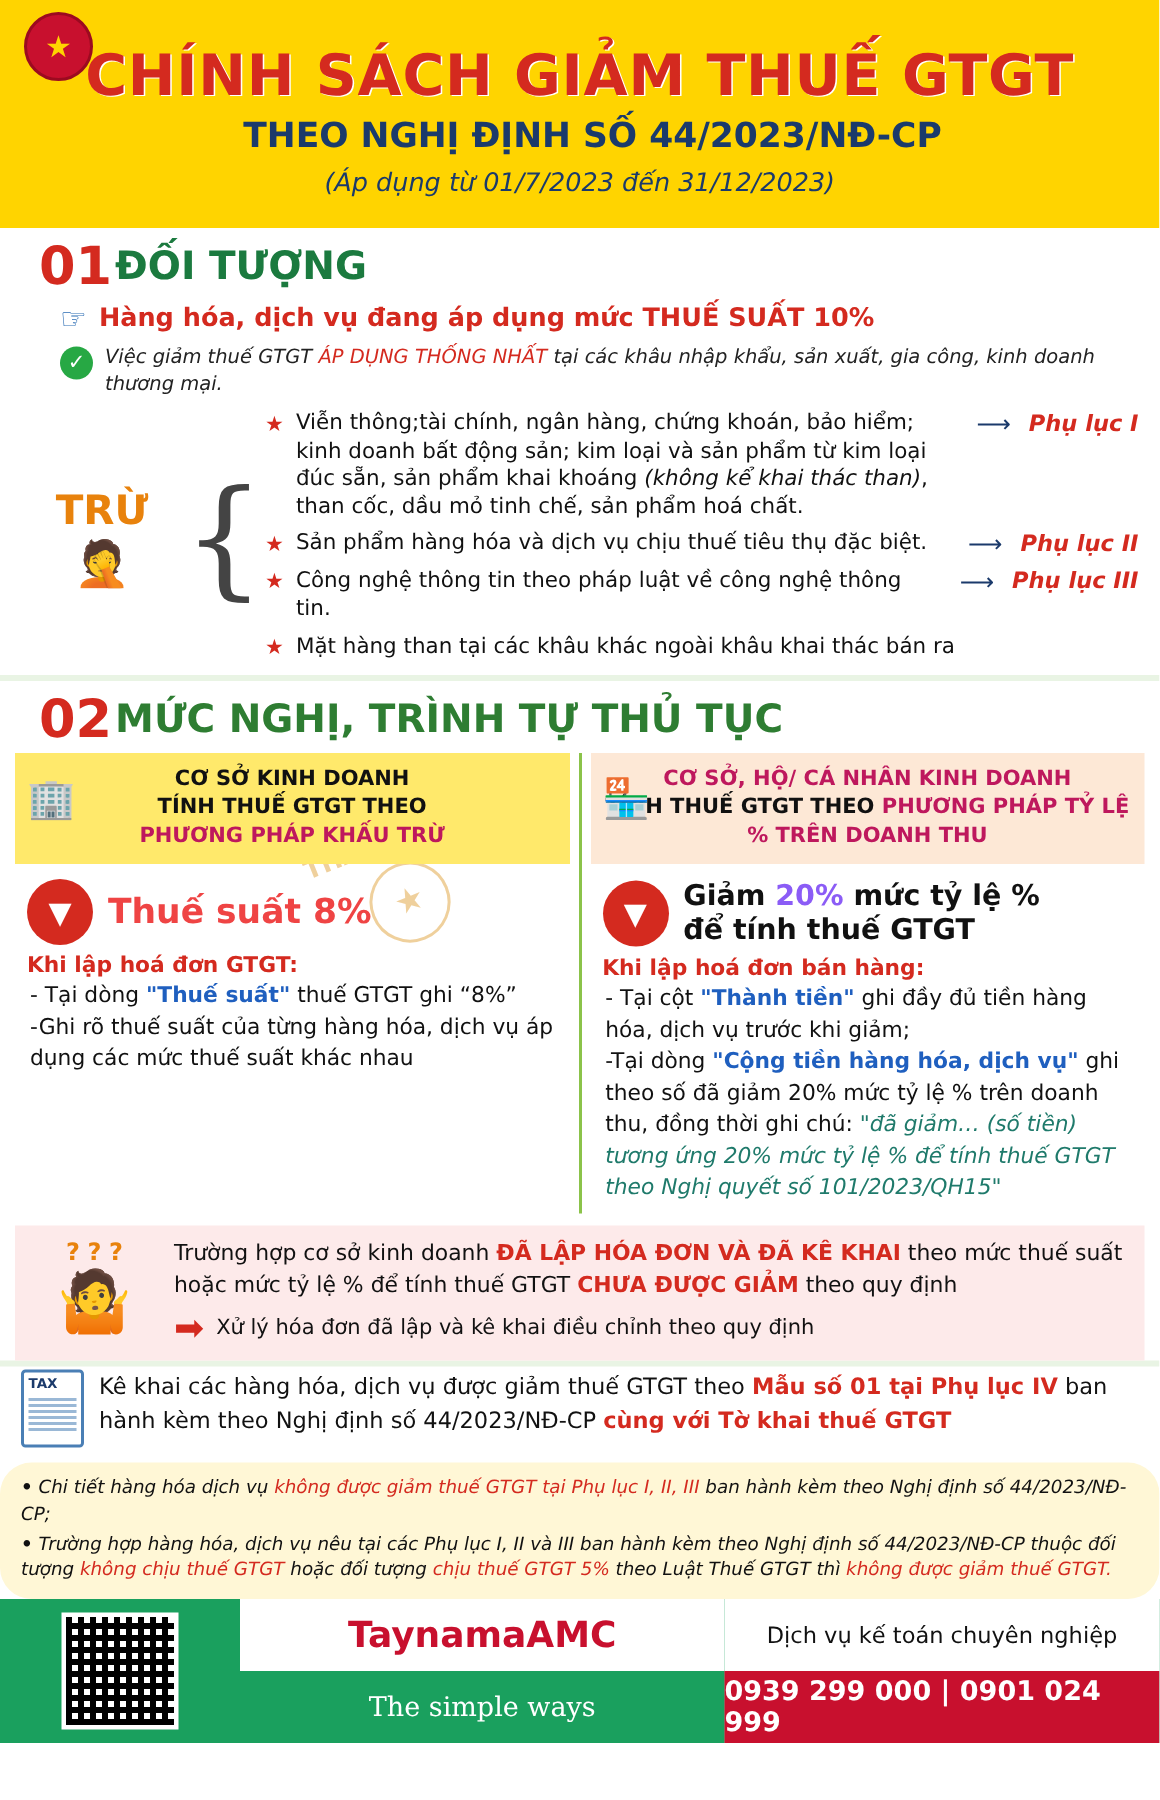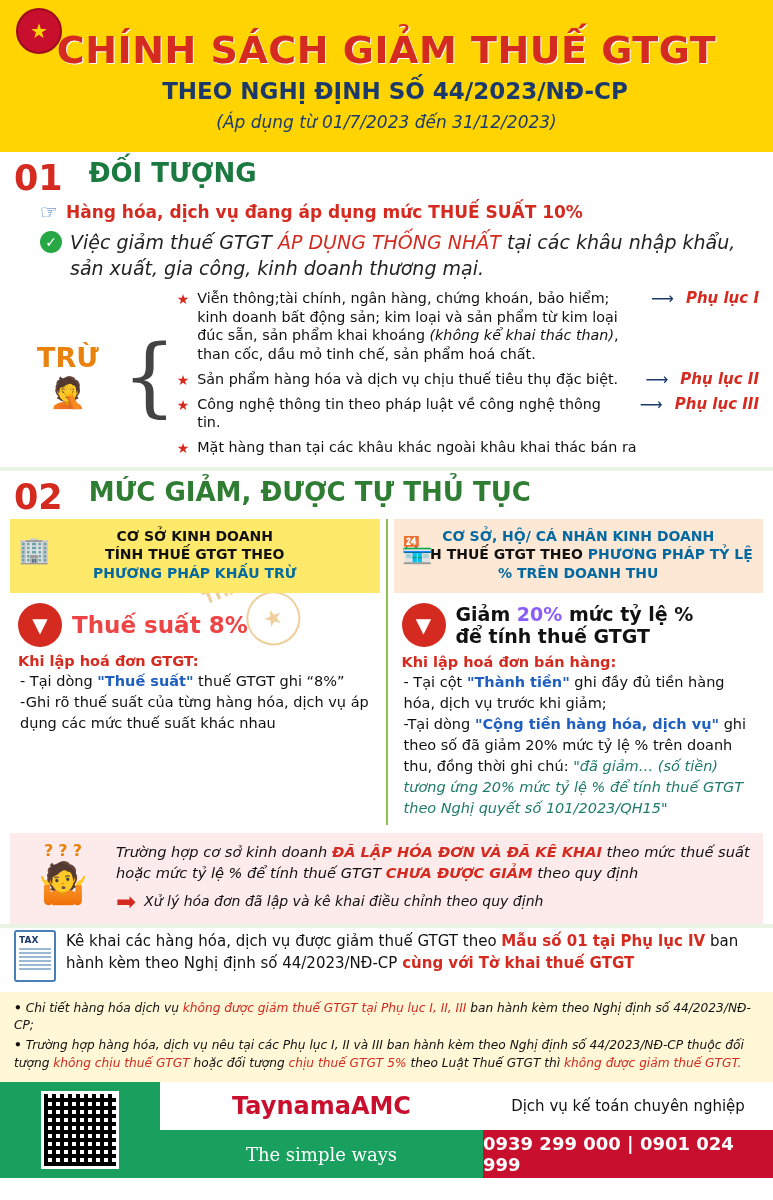--- a/index.html
+++ b/index.html
@@ -40,42 +40,42 @@
     font-size: 23px; font-weight: bold; color: #1b3a6b;
     margin-top: 6px;
     padding-left: 17px;
   }
   .title-note {
     font-size: 17px; font-style: italic; color: #1b3a6b;
     margin-top: 8px;
   }
 
   
-  .sec-head { display: flex; align-items: flex-start; gap: 26px; padding: 6px 0 2px 14px; }
+  .sec-head { display: flex; align-items: center; gap: 2px; padding: 6px 0 2px 26px; }
   .sec-num { font-size: 35px; font-weight: bold; color: #d42a1f; font-family: "DejaVu Sans", sans-serif; }
   .sec-title { font-size: 26px; font-weight: bold; color: #1b7a3f; }
   .sec-title.green2 { color: #2e7d32; }
 
   .band {
     background: #e9f4e4;
     height: 4px;
   }
 
   
   .s1 { padding: 0 14px 4px 14px; }
   .row-point { display: flex; align-items: flex-start; gap: 8px; margin: 2px 0 0 26px; }
   .hand-icon { font-size: 20px; color: #2f6fb5; line-height: 1; }
   .point-text { font-size: 17px; font-weight: bold; color: #d42a1f; }
   .row-check { display: flex; align-items: flex-start; gap: 8px; margin: 8px 0 0 26px; }
   .check {
     min-width: 22px; width: 22px; height: 22px; border-radius: 50%;
     background: #27a844; color: #fff; font-size: 14px; font-weight: bold;
     display: flex; align-items: center; justify-content: center; margin-top: 1px;
   }
-  .check-text { font-size: 19px; font-style: italic; color: #222; line-height: 1.35; }
+  .check-text { font-size: 13px; font-style: italic; color: #222; line-height: 1.35; }
   .check-text .red { color: #d42a1f; font-style: italic; }
 
   
   .tru-wrap { display: flex; align-items: center; margin-top: 8px; }
   .tru-left { width: 108px; text-align: center; }
   .tru-word { font-size: 27px; font-weight: bold; color: #e8820c; }
   .tru-emoji { font-size: 30px; margin-top: 2px; }
   .brace { font-size: 86px; color: #444; line-height: 0.8; font-family: "DejaVu Serif", serif; font-weight: 300; }
   .tru-items { flex: 1; }
   .tru-item { display: flex; align-items: flex-start; gap: 8px; margin-bottom: 6px; }
@@ -87,21 +87,21 @@
 
   
   .two-col { display: flex; gap: 6px; padding: 0 10px; position: relative; }
   .col { flex: 1; }
   .col-head {
     text-align: center; padding: 8px 6px; font-weight: bold; font-size: 14px; line-height: 1.35;
     position: relative; min-height: 74px;
   }
   .col-head.left { background: #ffe96b; color: #111; }
   .col-head.right { background: #fde8d6; color: #111; }
-  .col-head .hl-red { color: #0369a1; }
+  .col-head .hl-red { color: #be185d; }
   .col-icon { position: absolute; left: 8px; top: 14px; font-size: 26px; }
   .col-body { padding: 6px 4px 6px 4px; }
   .rate-row { display: flex; align-items: center; gap: 10px; margin: 4px 0 6px 4px; }
   .pct-badge {
     width: 44px; height: 44px; border-radius: 50%; background: #d42a1f;
     color: #fff; display: flex; align-items: center; justify-content: center;
     font-size: 20px; font-weight: bold; flex-direction: column; line-height: 1;
   }
   .rate-big { font-size: 23px; font-weight: bold; color: #ef4444; }
   .rate-big2 { font-size: 19px; font-weight: bold; color: #111; line-height: 1.2; }
@@ -124,42 +124,42 @@
   }
 
   
   .caution {
     background: #fdeaea; margin: 8px 10px 0 10px; padding: 8px 10px 10px 10px;
     display: flex; gap: 10px; align-items: flex-start; position: relative;
   }
   .caution-left { width: 86px; text-align: center; position: relative; }
   .qmark { color: #e8820c; font-weight: bold; }
   .girl { font-size: 40px; }
-  .caution-right { flex: 1; font-size: 14.6px; color: #111; line-height: 1.45; font-style: italic; }
+  .caution-right { flex: 1; font-size: 14.6px; color: #111; line-height: 1.45; }
   .caution-right .red { color: #d42a1f; font-weight: bold; }
   .result-row { display: flex; align-items: center; gap: 8px; margin-top: 6px; }
   .big-arrow { color: #d42a1f; font-size: 24px; line-height: 1; }
   .result-text { font-size: 14px; color: #111; }
 
   
   .s3 { display: flex; gap: 10px; padding: 2px 14px 6px 14px; align-items: flex-start; }
   .tax-doc {
     width: 42px; height: 52px; border: 2px solid #4a7fb5; border-radius: 3px;
     background: #fff; font-size: 8px; color: #333; padding: 3px; line-height: 1.3;
     position: relative;
   }
   .tax-doc .tax-label { font-weight: bold; font-size: 9px; color: #1b3a6b; }
   .tax-line { height: 2px; background: #9ab8d6; margin: 2px 0; }
   .s3-text { flex: 1; font-size: 15px; color: #111; line-height: 1.5; }
   .s3-text .red { color: #d42a1f; font-weight: bold; }
 
   
   .foot {
     background: #fff7d6; margin: 4px 0 0 0; padding: 6px 14px 8px 14px;
-    font-size: 12.2px; line-height: 1.45; color: #111; font-style: italic;
+    font-size: 12.2px; line-height: 1.45; color: #111; font-style: italic; border-radius: 21px;
   }
   .foot .red { color: #d42a1f; }
   .foot p { margin: 2px 0; }
 
   
   .footer { height: 96px; display: flex; background: #1aa05e; }
   .f-qr { width: 160px; display: flex; align-items: center; justify-content: center; }
   .qr {
     width: 78px; height: 78px; background:
       repeating-linear-gradient(90deg, #000 0 4px, #fff 4px 8px),
@@ -241,21 +241,21 @@
           <span class="tru-text">Mặt hàng than tại các khâu khác ngoài khâu khai thác bán ra</span>
         </div>
 
       </div>
     </div>
   </div>
 
   <div class="band"></div>
   <div class="sec-head">
     <span class="sec-num">02</span>
-    <span class="sec-title green2">MỨC GIẢM, ĐƯỢC TỰ THỦ TỤC</span>
+    <span class="sec-title green2">MỨC NGHỊ, TRÌNH TỰ THỦ TỤC</span>
   </div>
 
   <div class="two-col">
     <div class="watermark">
       <div>CỤC THUẾ TỈNH</div>
       <div>THANH HÓA</div>
       <div class="wm-circle">★</div>
     </div>
 
     <div class="col">

